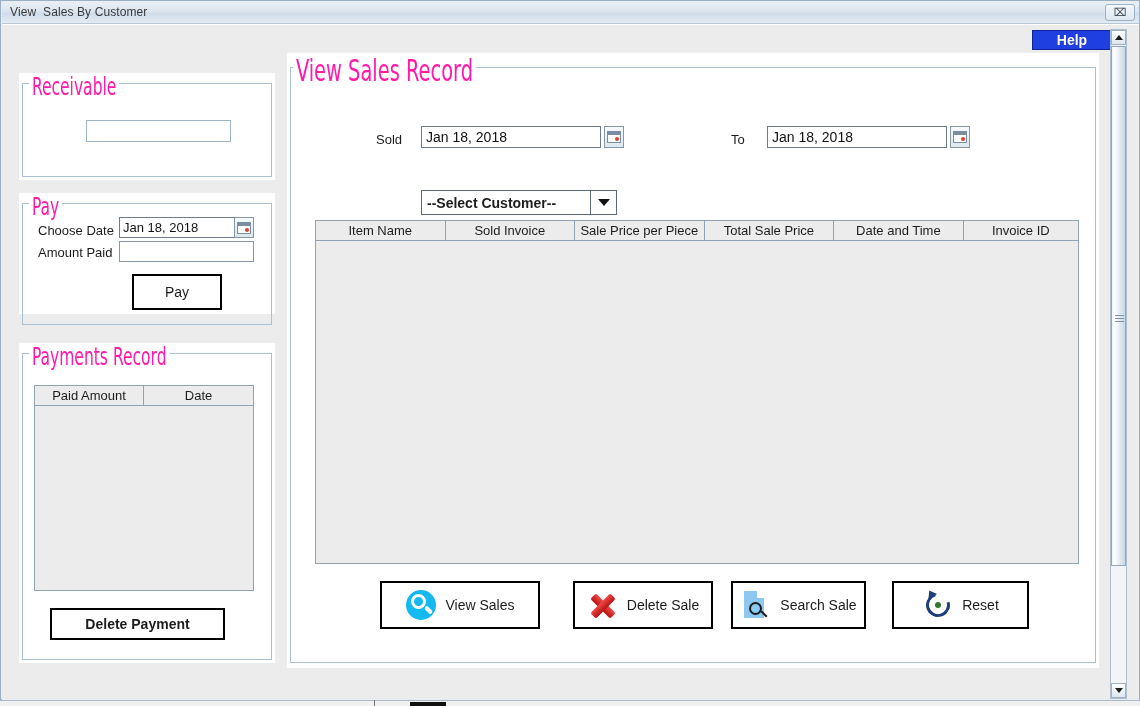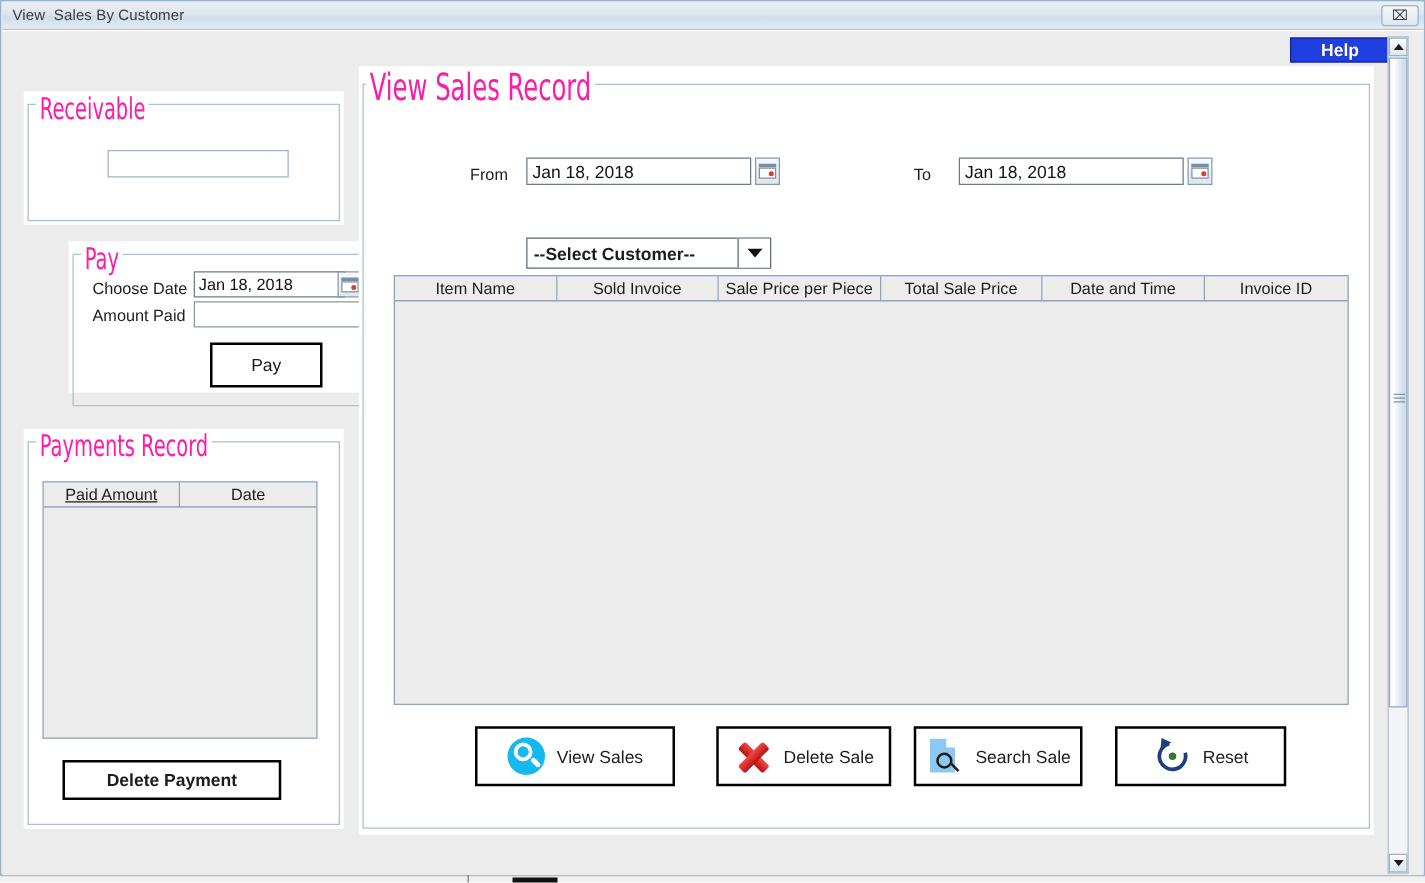--- a/index.html
+++ b/index.html
@@ -115,21 +115,21 @@
   }
 
   #panel-receivable { left: 17px; top: 48px; width: 256px; height: 107px; }
   #gb-receivable { left: 3px; top: 10px; width: 250px; height: 94px; }
   #lg-receivable { left: 10px; top: 2px; font-size: 24px; }
   #receivable-input {
     position: absolute; left: 67px; top: 47px; width: 145px; height: 22px;
     border: 1px solid #9db3c7; background: #ffffff;
   }
 
-  #panel-pay { left: 17px; top: 168px; width: 256px; height: 121px; margin-left: 36px; }
+  #panel-pay { left: 17px; top: 168px; width: 256px; height: 121px; }
   #gb-pay { left: 3px; top: 10px; width: 250px; height: 122px; }
   #lg-pay { left: 10px; top: 2px; font-size: 24px; }
   .lbl { position: absolute; font-size: 13px; color: #1c1c1c; white-space: nowrap; }
   #lbl-choose-date { left: 19px; top: 30px; }
   #lbl-amount-paid { left: 19px; top: 52px; }
   #pay-date-field {
     position: absolute; left: 100px; top: 24px; width: 121px; height: 21px;
     border: 1px solid #6f7b87; background: #ffffff;
     font-size: 13px; color: #111; padding: 2px 0 0 3px;
   }
@@ -389,34 +389,34 @@
 
       <div id="pay-btn">Pay</div>
     </div>
 
     <div id="panel-payrec" class="panel">
       <div id="gb-payrec" class="groupbox"></div>
       <div id="lg-payrec" class="legend">Payments Record</div>
 
       <div id="payrec-table">
         <div class="th-row">
-            <div class="th" style="width: 50%; text-decoration: underline;">Paid Amount</div>
+            <div class="th" style="width: 50%;">Paid Amount</div>
             <div class="th" style="width: 50%;">Date</div>
           </div>
         <div></div>
       </div>
 
       <div id="delete-payment-btn">Delete Payment</div>
     </div>
 
     <div id="panel-main" class="panel">
       <div id="gb-main"></div>
       <div id="lg-main">View Sales Record</div>
 
-      <div id="lbl-from">From</div>
+      <div id="lbl-from">Sold</div>
       <div id="from-field">Jan 18, 2018</div>
       <div id="from-btn">
         <span class="cal-icon">
           <span class="cal-top"></span>
             <span class="cal-body"></span>
             <span class="cal-dot"></span>
         </span>
       </div>
 
       <div id="lbl-to">To</div>

